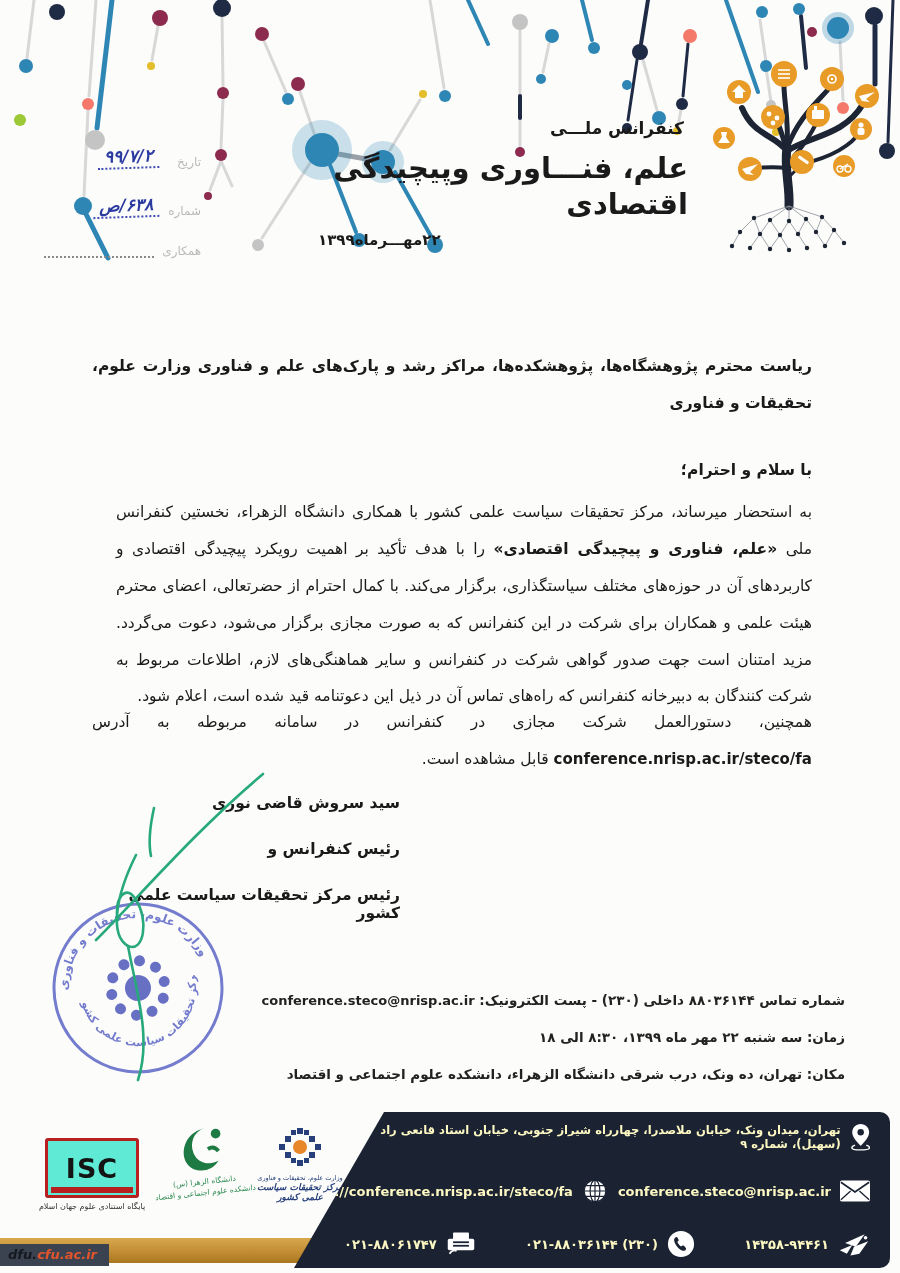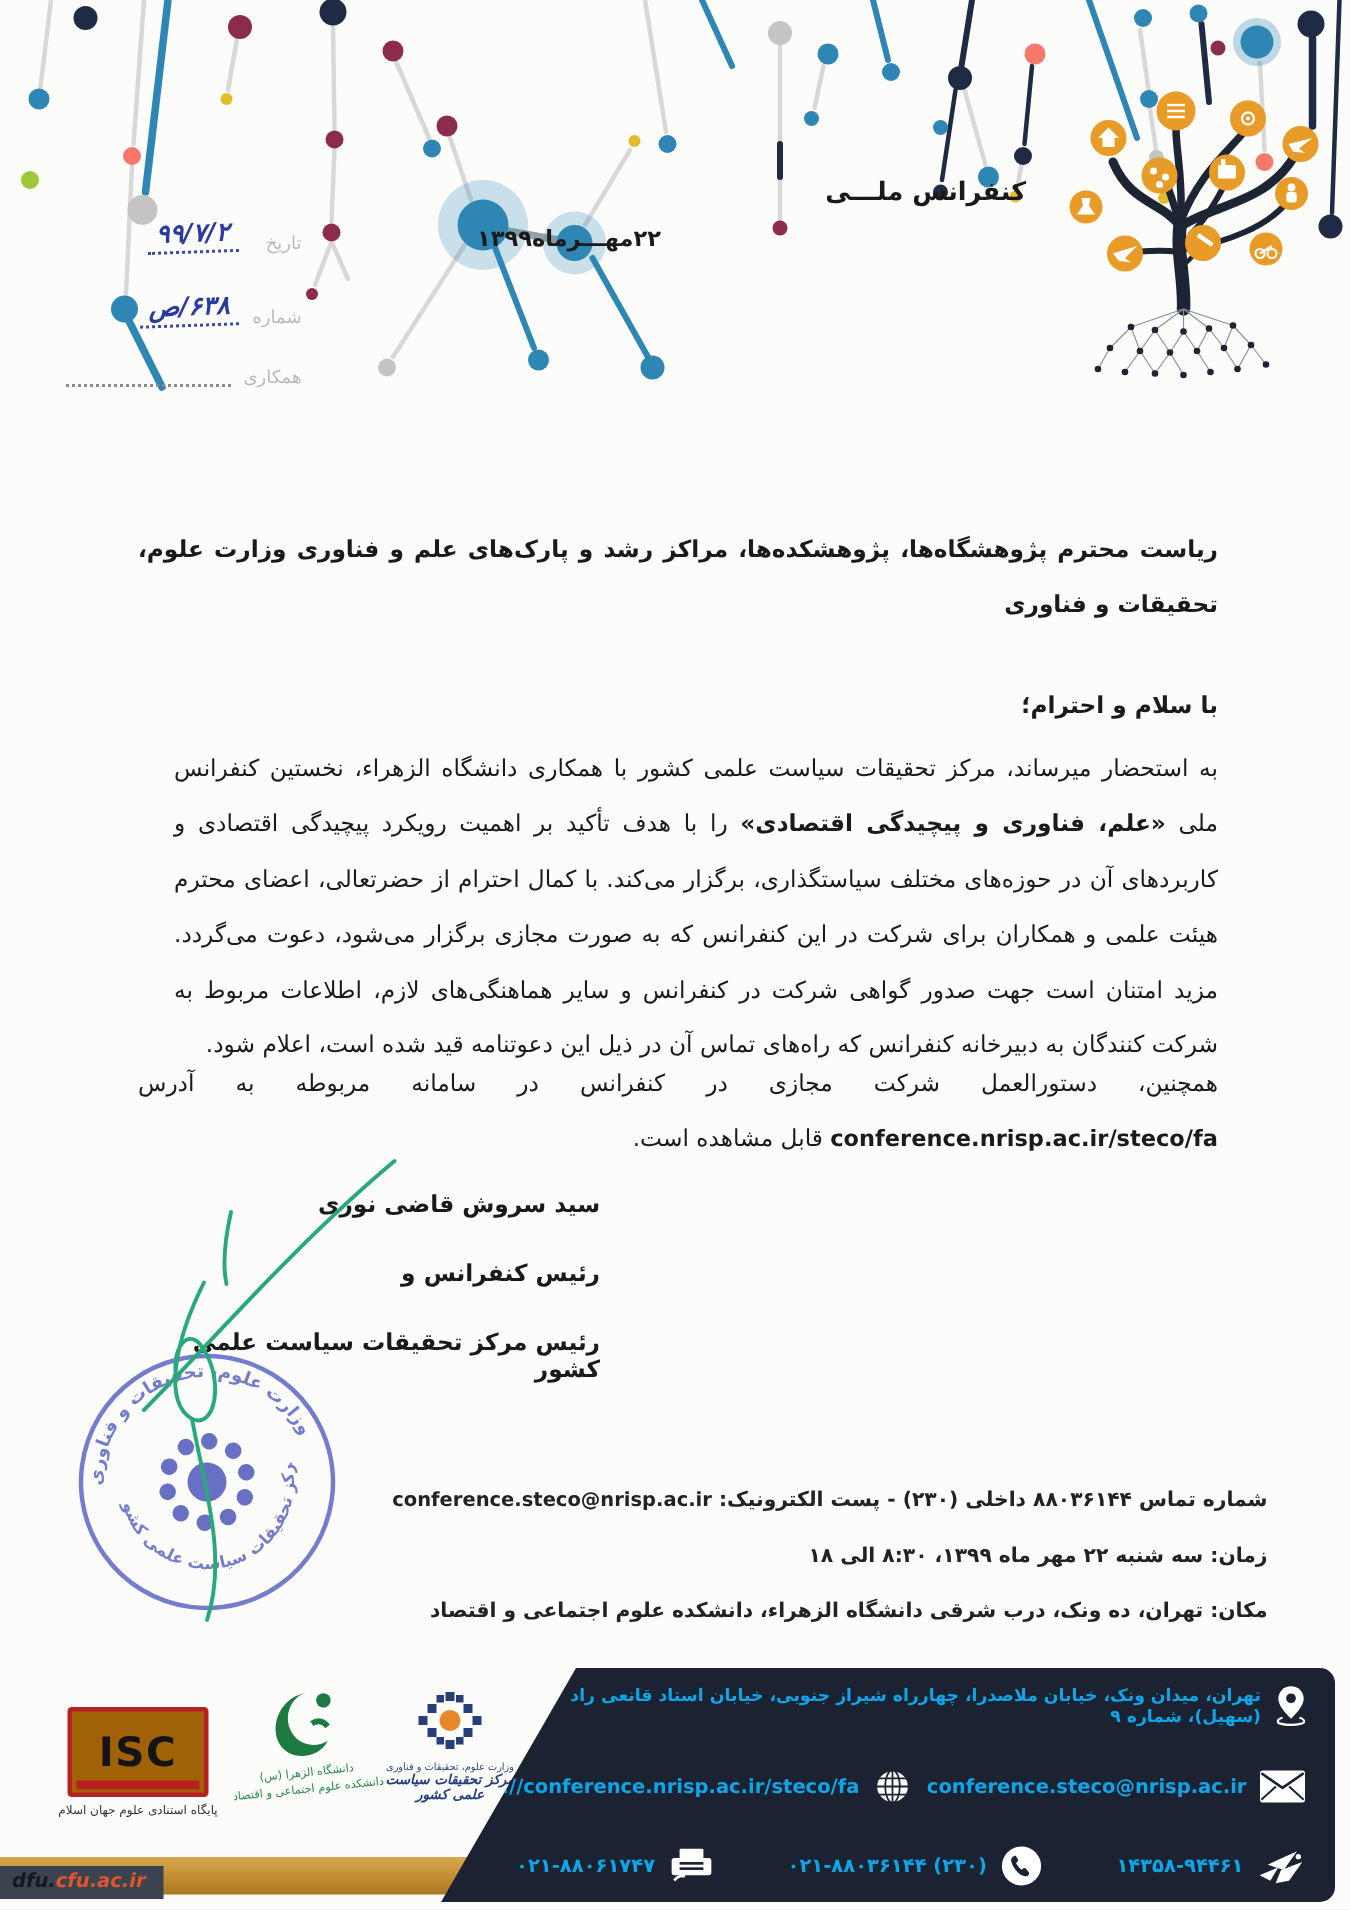--- a/index.html
+++ b/index.html
@@ -45,32 +45,32 @@
   .contact{top:992px;right:55px;width:620px;direction:rtl;text-align:right;font-size:13.5px;z-index:2;color:#222;}
   .contact .row{margin-bottom:21px;font-weight:600;}
   .c-latin{direction:ltr;unicode-bidi:embed;font-weight:700;font-size:13px;}
 
   
   .gold-band{left:0;top:1238px;width:430px;height:25px;z-index:2;
              background:linear-gradient(180deg,#d8a84e 0%,#c08a31 60%,#a9771f 100%);}
   .navy-bar{left:288px;top:1112px;width:602px;height:156px;background:#1b2333;z-index:3;
             border-radius:0 10px 10px 0;clip-path:polygon(96px 0,602px 0,602px 156px,6px 156px);
             box-sizing:border-box;padding:10px 20px 10px 56px;
-            display:flex;flex-direction:column;justify-content:space-between;direction:rtl;color:#0ea5e9;}
+            display:flex;flex-direction:column;justify-content:space-between;direction:rtl;color:#fef9c3;}
   .f-row{display:flex;align-items:center;gap:10px;}
   .f-row.split{justify-content:space-between;}
   .f-group{display:flex;align-items:center;gap:9px;}
   .f-addr{font-size:11.5px;font-weight:600;}
   .f-url{font-size:13px;font-weight:700;}
   .ltr{direction:ltr;unicode-bidi:embed;}
   .f-num{font-size:13px;font-weight:700;}
 
   
   .isc{left:33px;top:1138px;width:118px;text-align:center;z-index:2;}
-  .isc-box{width:88px;height:54px;margin:0 auto;background:#a16207;border:3px solid #b8201f;border-radius:3px;
+  .isc-box{width:88px;height:54px;margin:0 auto;background:#5eead4;border:3px solid #b8201f;border-radius:3px;
            position:relative;display:flex;align-items:center;justify-content:center;}
   .isc-text{font-weight:800;font-size:27px;color:#141414;letter-spacing:1px;}
   .isc-strip{position:absolute;left:3px;right:3px;bottom:2px;height:6px;background:#b8201f;}
   .isc-cap{font-size:8px;color:#333;margin-top:4px;direction:rtl;}
   .alz{left:150px;top:1124px;width:110px;text-align:center;z-index:2;}
   .alz-cap{font-size:7.5px;color:#2c8a4f;direction:rtl;line-height:1.5;transform:rotate(-6deg);}
   .nrisp{left:252px;top:1128px;width:96px;text-align:center;z-index:2;}
   .nrisp-cap1{font-size:6.5px;color:#27407c;direction:rtl;margin-top:2px;}
   .nrisp-cap2{font-size:9px;color:#27407c;direction:rtl;font-style:italic;font-weight:700;}
 
@@ -284,20 +284,21 @@
         <circle cx="76" cy="193" r="2.2"></circle>
       <circle cx="95" cy="194" r="2.2"></circle>
         <circle cx="113" cy="192" r="2.2"></circle>
         <circle cx="131" cy="190" r="2.2"></circle>
       <circle cx="150" cy="187" r="2.2"></circle>
     </g>
   </svg>
 
   <div class="abs header-block">
     <div class="conf-type">کنفرانس ملـــی</div>
+    <div class="conf-title">علم، فنـــاوری وپیچیدگی اقتصادی</div>
     <div class="conf-date">۲۲مهـــرماه۱۳۹۹</div>
   </div>
 
   <div class="abs lh">
     <div class="lh-row">
       <span class="lh-label">تاریخ</span>
       <span class="hand">۹۹/۷/۲</span>
     </div>
     <div class="lh-row">
       <span class="lh-label">شماره</span>

